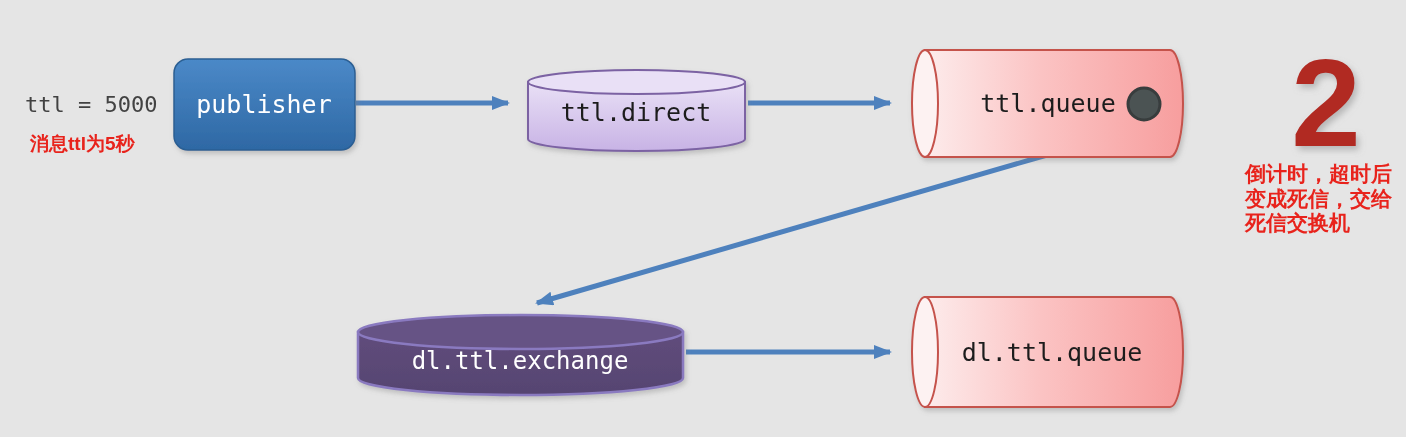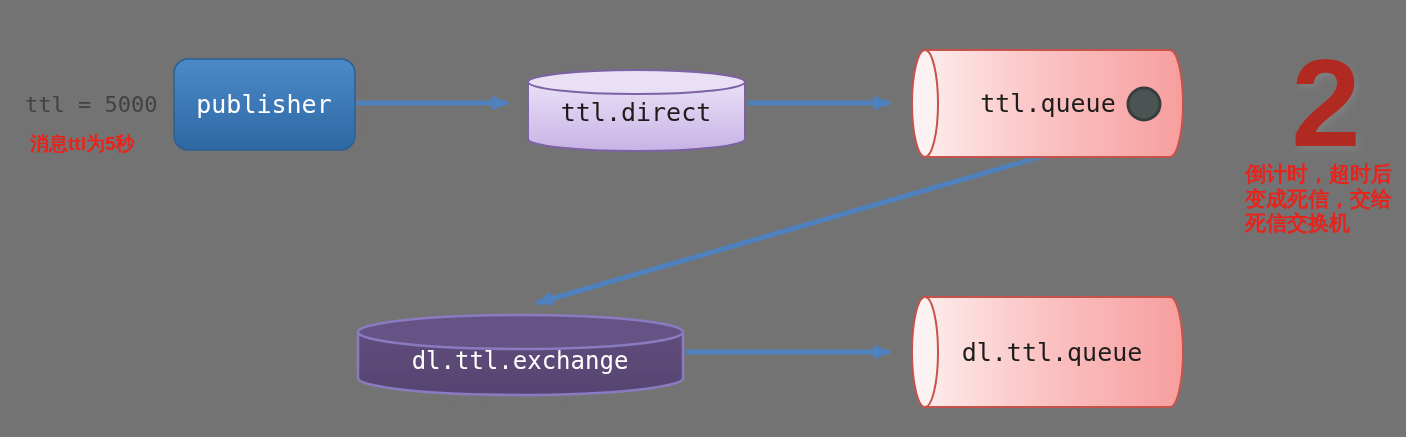--- a/index.html
+++ b/index.html
@@ -1,19 +1,19 @@
 <!DOCTYPE html>
 <html><head>
 <meta charset="utf-8">
 <style>
   html,body { margin:0; padding:0; background:#ffffff; }
   .stage {
     position:relative;
     width:1406px; height:437px;
-    background:#737373;
+    background:#e5e5e5;
     overflow:hidden;
   }
   svg { display:block; }
   .mono { font-family:"DejaVu Sans Mono","Liberation Mono",monospace; }
   .cn   { font-family:"Liberation Sans","DejaVu Sans",sans-serif; font-weight:700; }
   .num  { font-family:"Liberation Sans","DejaVu Sans",sans-serif; font-weight:700; }
 </style>
 </head>
 <body>
 

